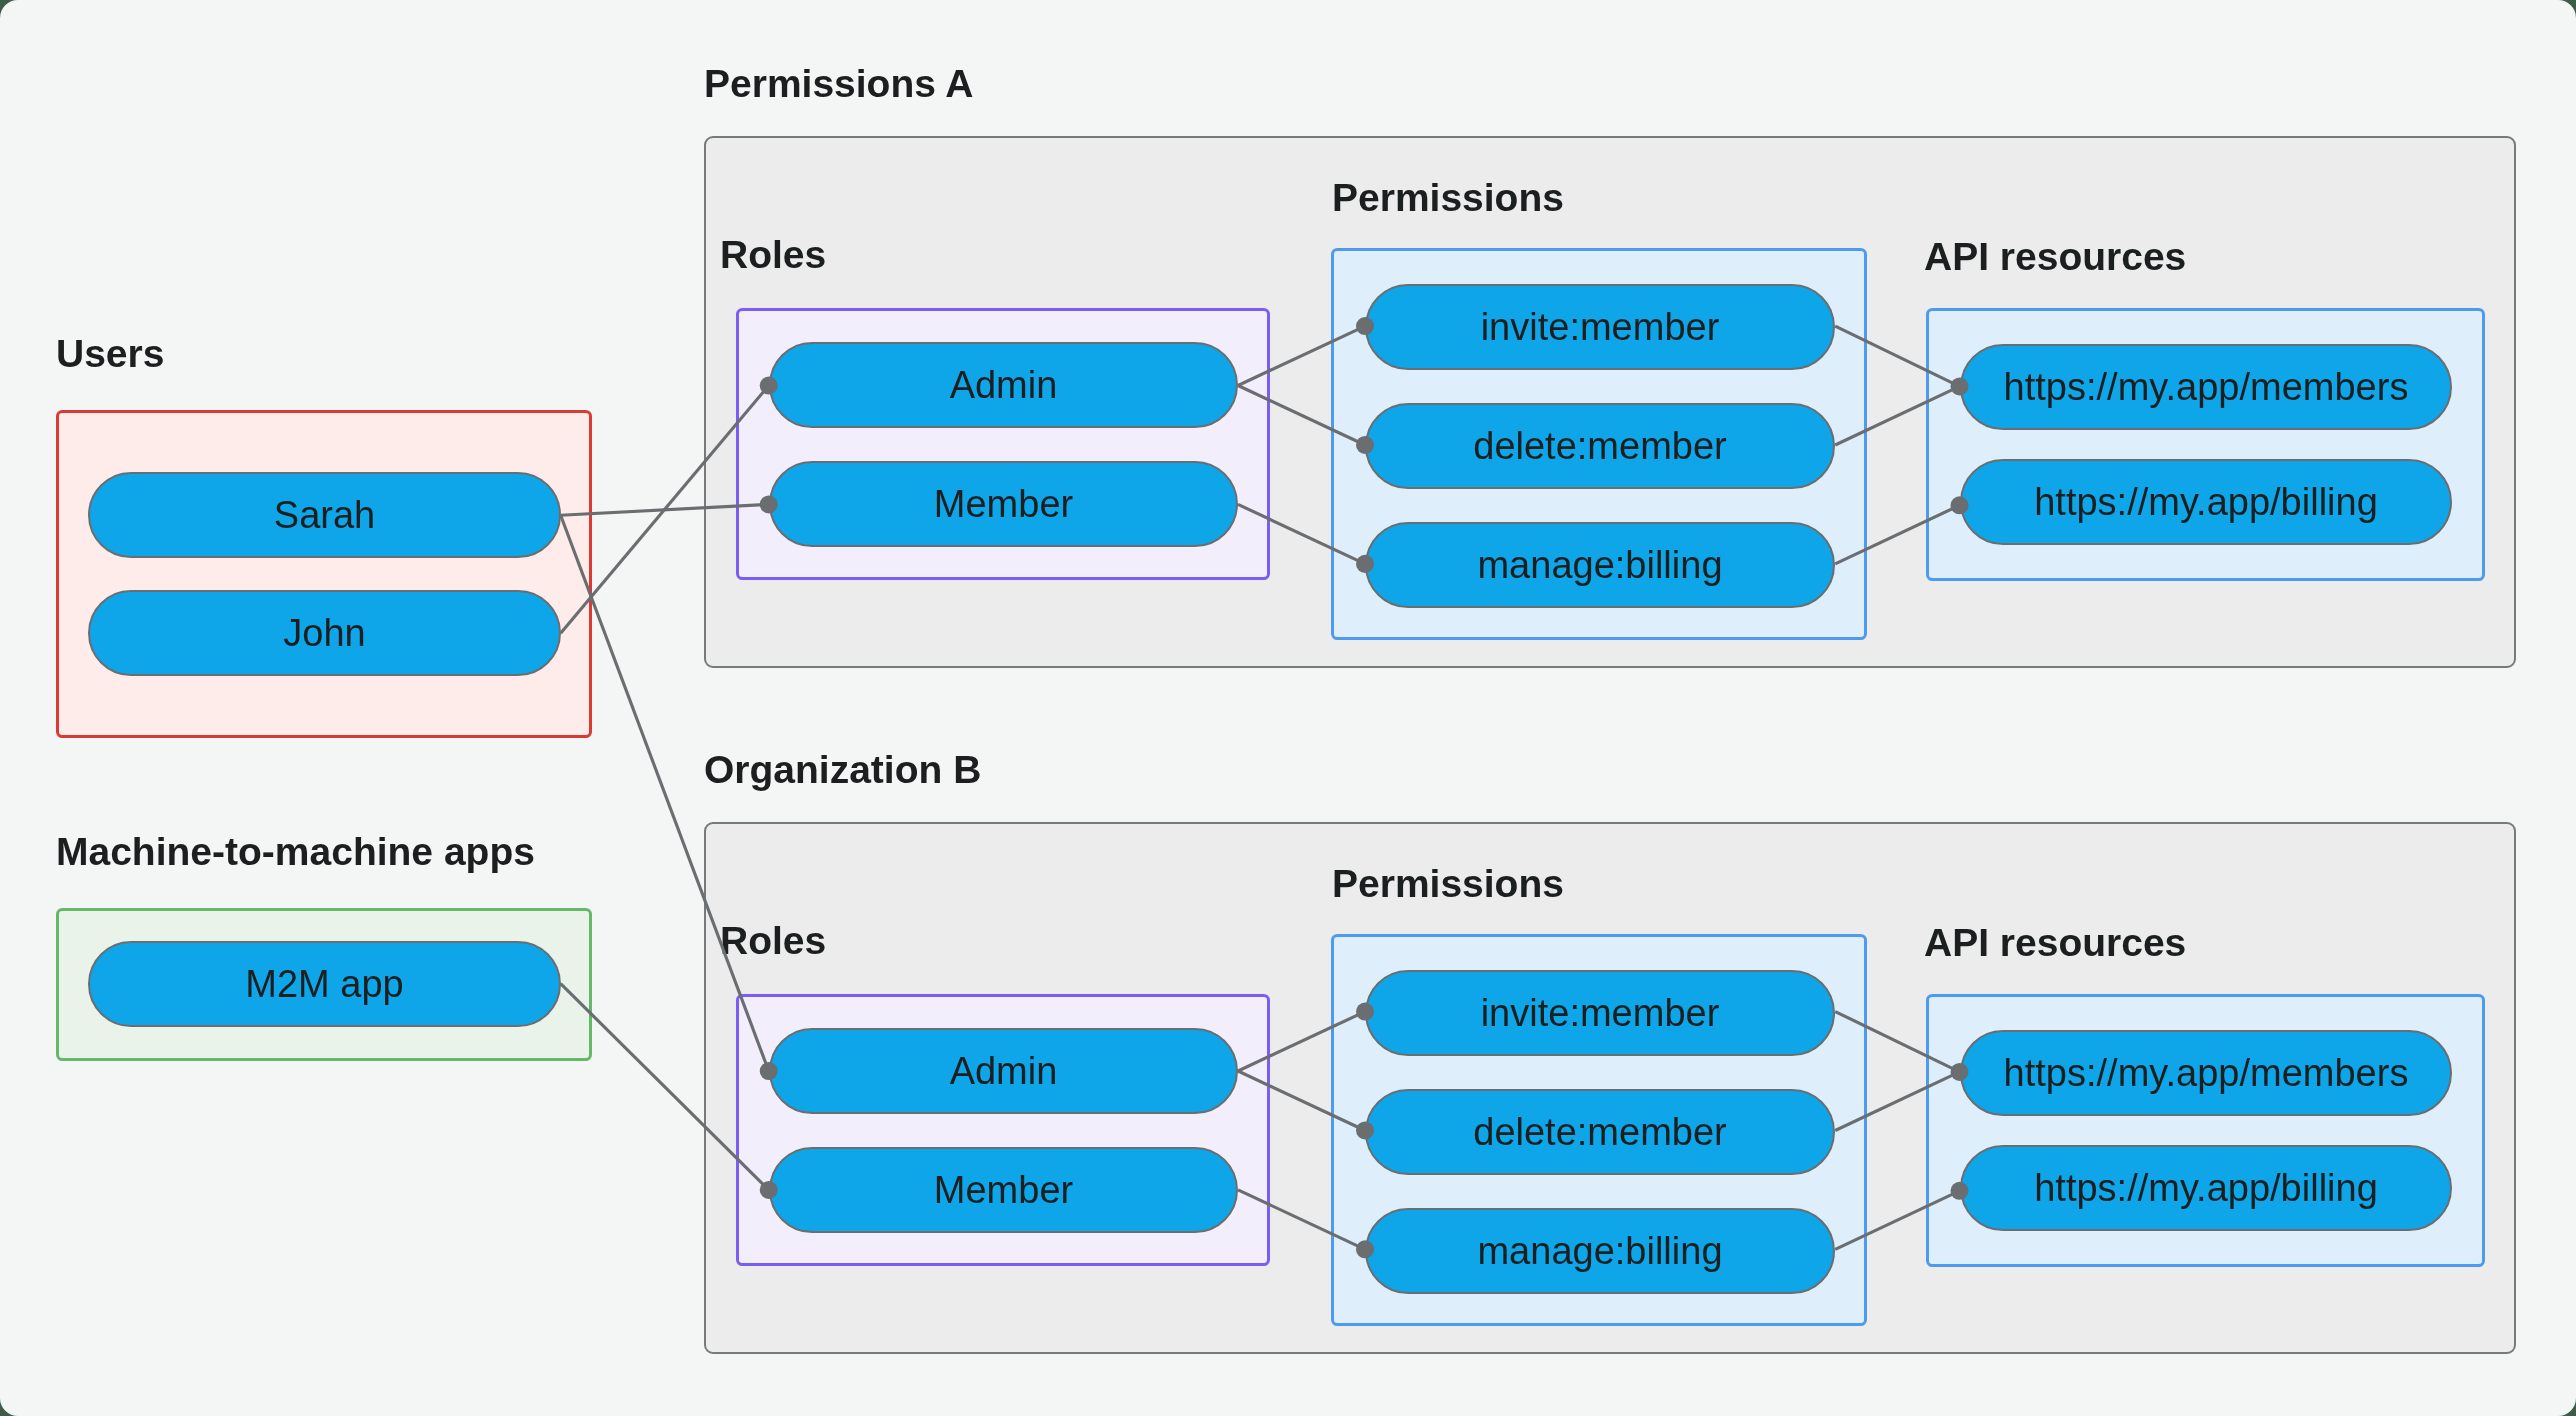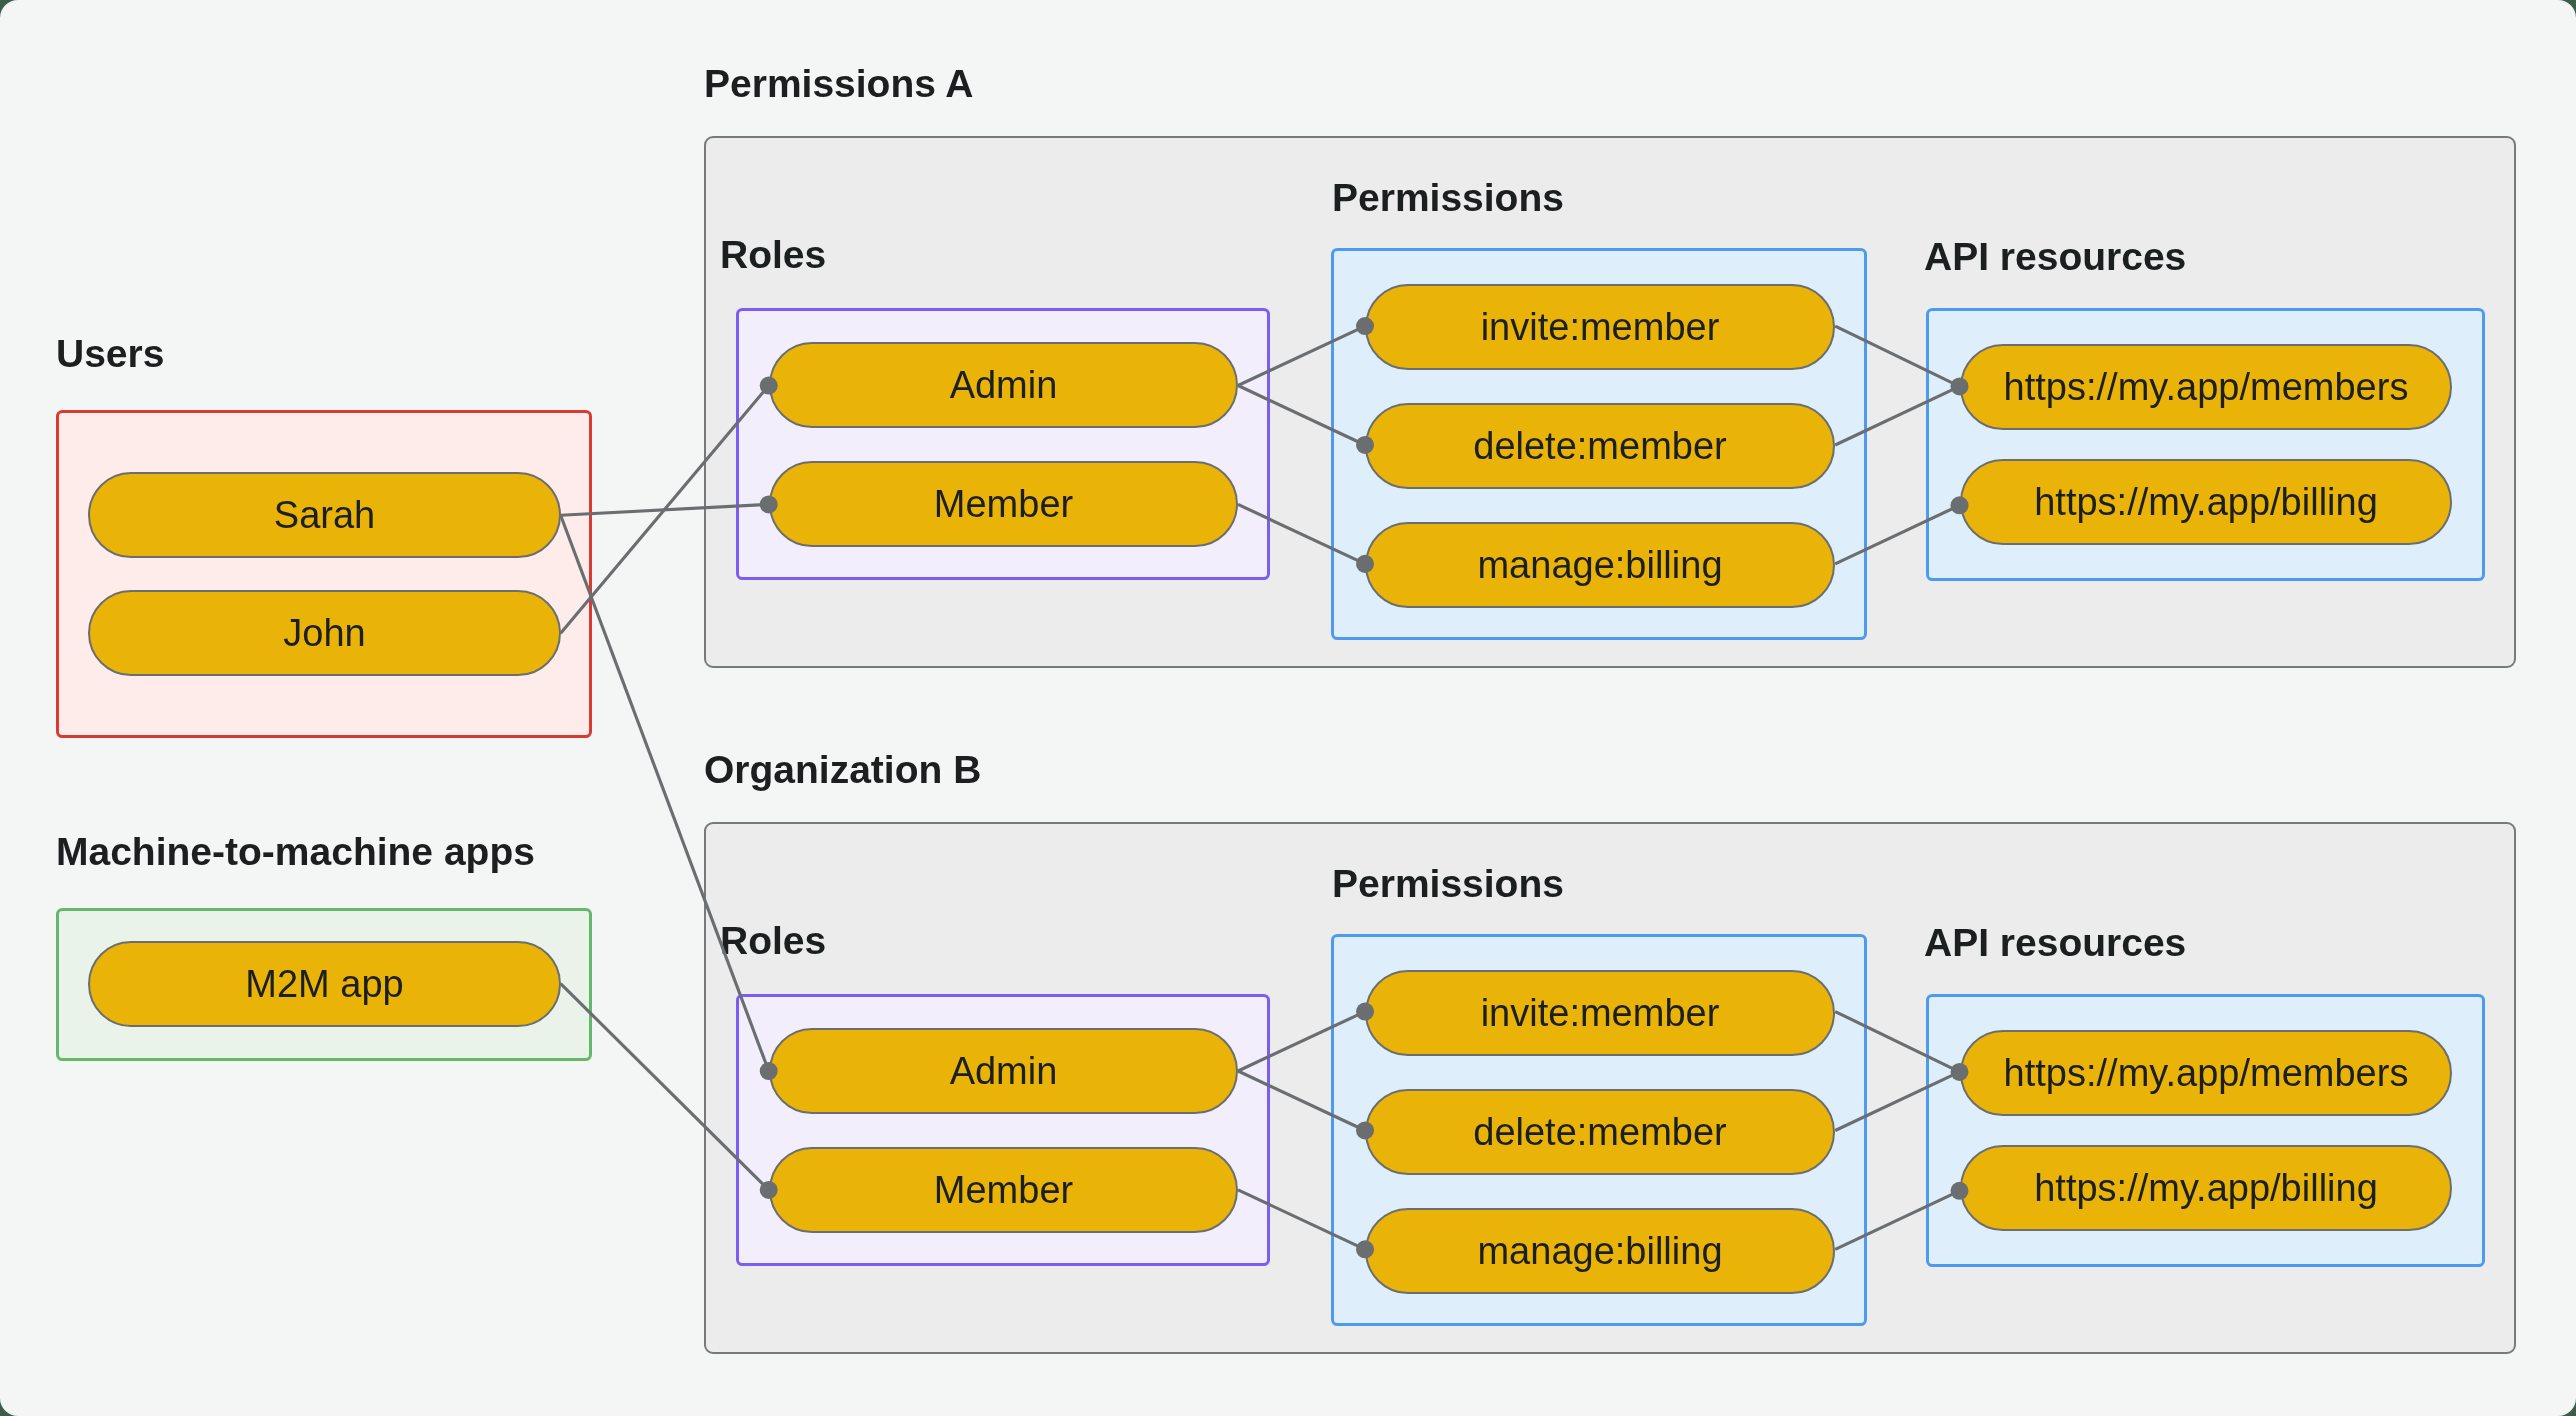--- a/index.html
+++ b/index.html
@@ -35,21 +35,21 @@
     line-height:41px;white-space:nowrap;
   }
   .lbl{
     position:absolute;
     font-size:39px;font-weight:600;color:var(--text);
     line-height:41px;white-space:nowrap;
   }
   .frame{position:absolute;box-sizing:border-box;border-radius:7.2px;}
   .pill{
     position:absolute;box-sizing:border-box;height:86px;
-    background:#eab308;border:2.7px solid var(--pill-border);
+    background:#0ea5e9;border:2.7px solid var(--pill-border);
     border-radius:54px;
     display:flex;align-items:center;justify-content:center;
     font-size:38px;font-weight:400;color:var(--text);
     white-space:nowrap;
   }
   
   .g-users{left:56px;top:333px;width:544px;height:407px;}
   .f-users{left:0;top:77px;width:536px;height:328px;background:var(--red-fill);border:3.6px solid var(--red-border);border-radius:6.3px;}
   .p-sarah{left:32px;top:139px;width:473px;}
   .p-john{left:32px;top:257px;width:473px;}

